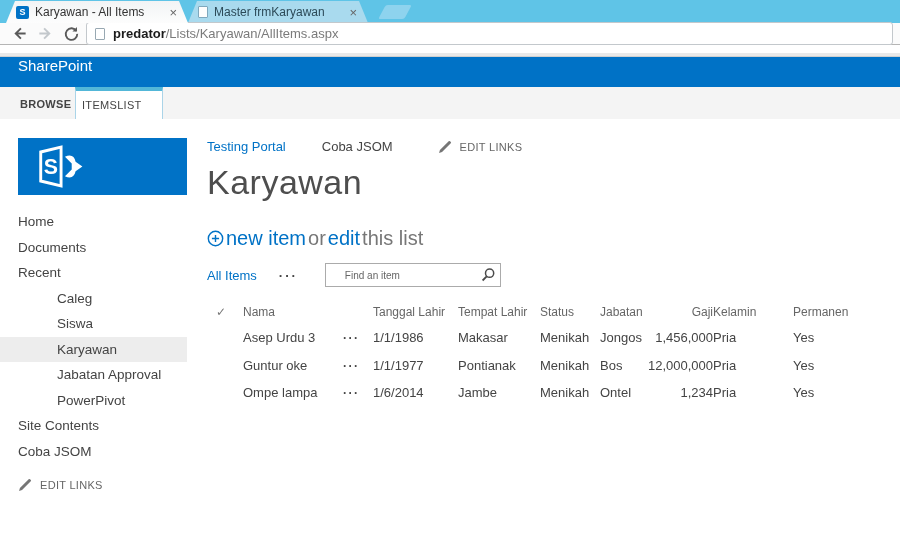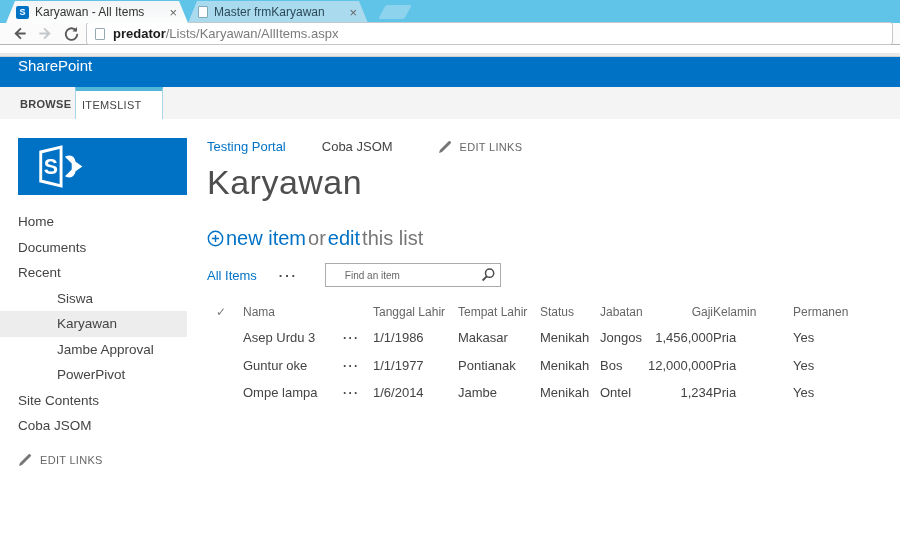--- a/index.html
+++ b/index.html
@@ -153,23 +153,24 @@
         <svg viewBox="0 0 64 46" width="62" height="45" style="margin-left:14px;">
           <path d="M9 8 L30 3 L30 43 L9 38 Z" fill="none" stroke="#fff" stroke-width="3"></path>
           <text x="19.5" y="31" font-size="22" font-weight="bold" fill="#fff" text-anchor="middle" font-family="Liberation Sans, sans-serif">S</text>
           <path d="M34 13 q9 -4 11 5 l7 5 l-7 5 q-2 9 -11 5 l7 -7 v-6 Z" fill="#fff"></path>
         </svg>
       </div>
       <div class="sidenav">
           <div class="nav-item">Home</div>
           <div class="nav-item">Documents</div>
           <div class="nav-item">Recent</div>
+          <div class="nav-item indent">Caleg</div>
           <div class="nav-item indent">Siswa</div>
           <div class="nav-item indent selected">Karyawan</div>
-          <div class="nav-item indent">Jambe Approval</div>
+          <div class="nav-item indent">Jabatan Approval</div>
           <div class="nav-item indent">PowerPivot</div>
           <div class="nav-item">Site Contents</div>
           <div class="nav-item">Coba JSOM</div>
         </div>
       <div class="editlinks">
         <svg width="14" height="14" viewBox="0 0 16 16">
           <path d="M1.2 14.8 L2.2 11.4 L12.2 1.4 Q13 0.6 13.8 1.4 L14.6 2.2 Q15.4 3 14.6 3.8 L4.6 13.8 Z" fill="#767676"></path>
         </svg>
         <span>EDIT LINKS</span>
       </div>

